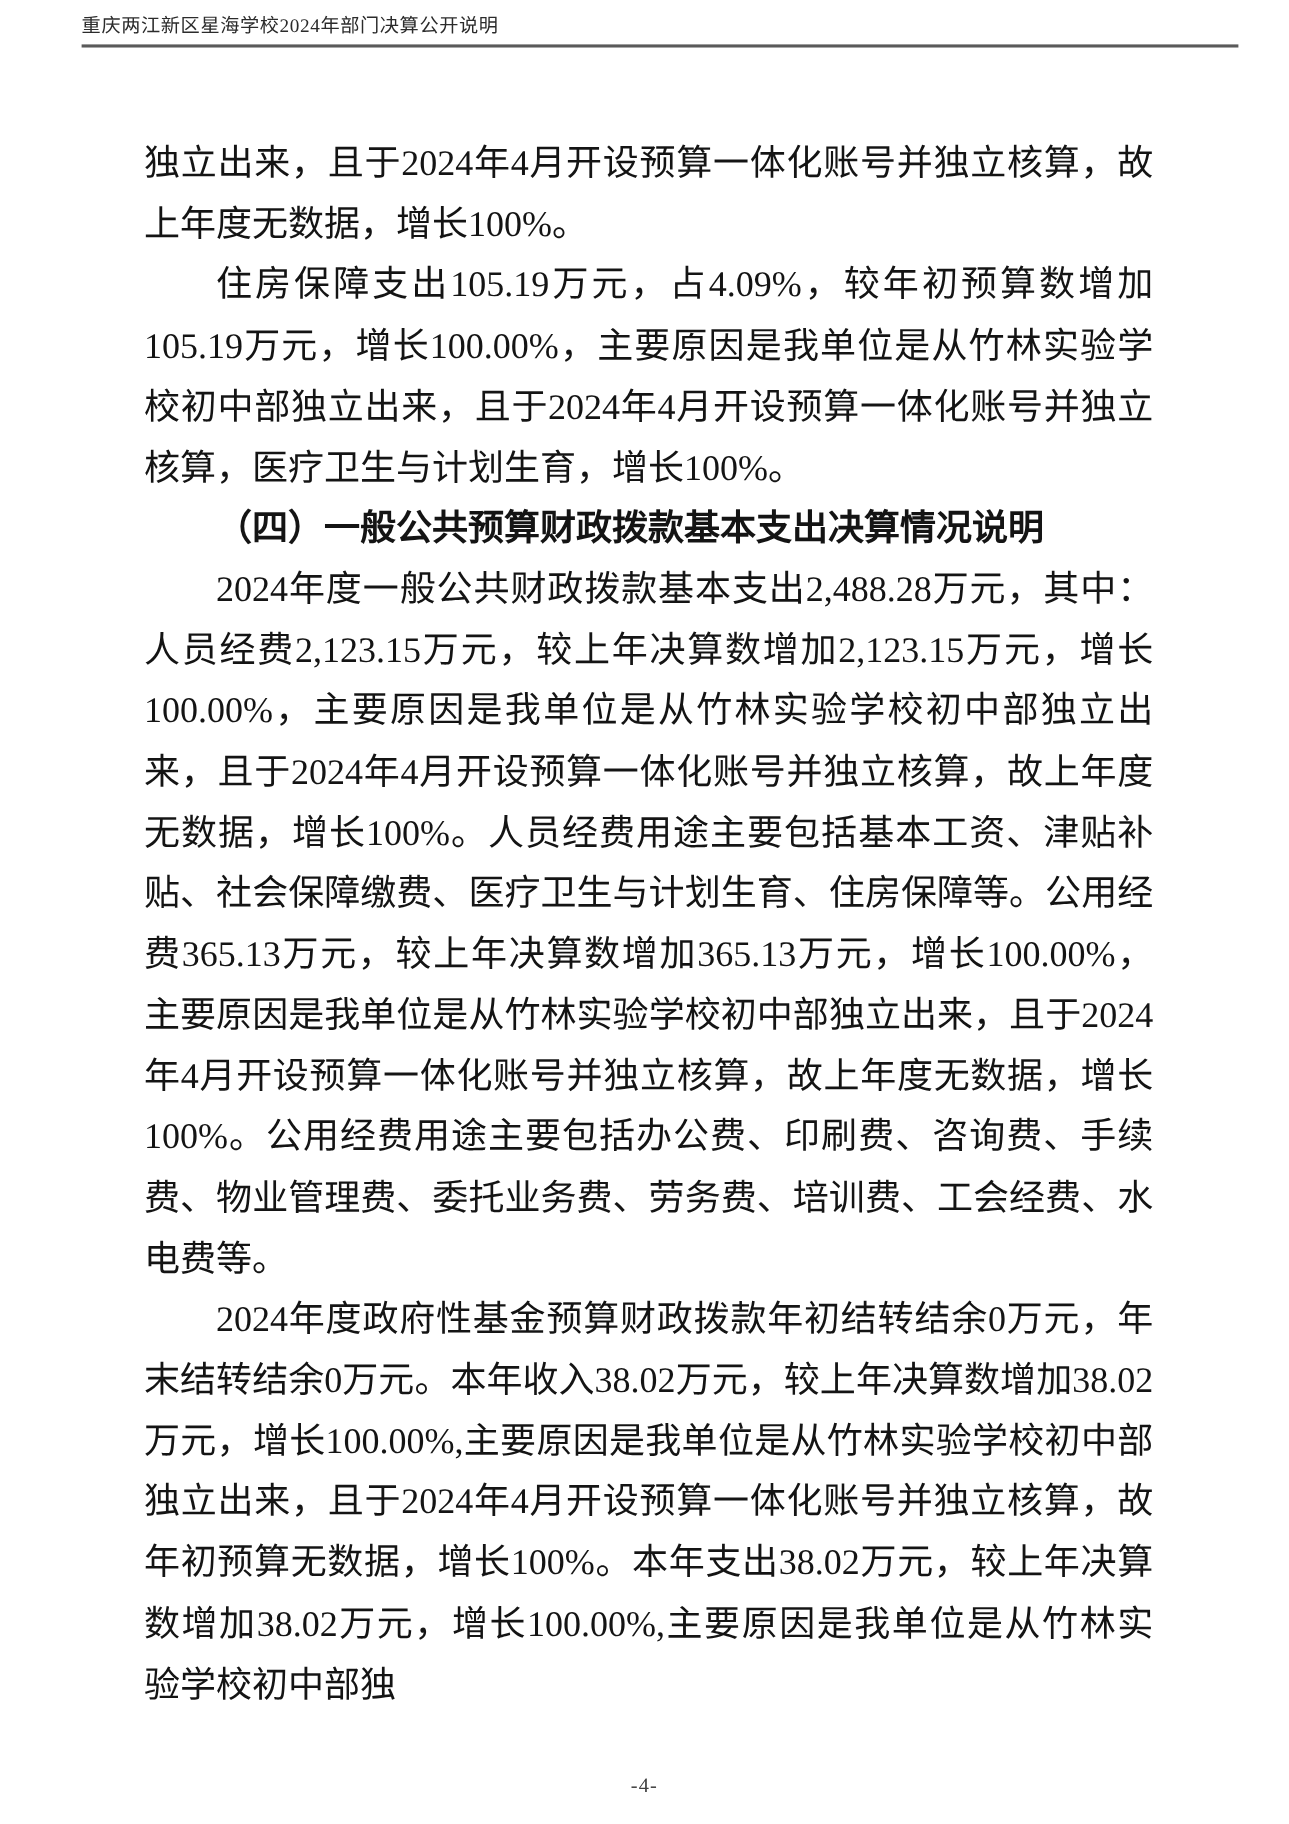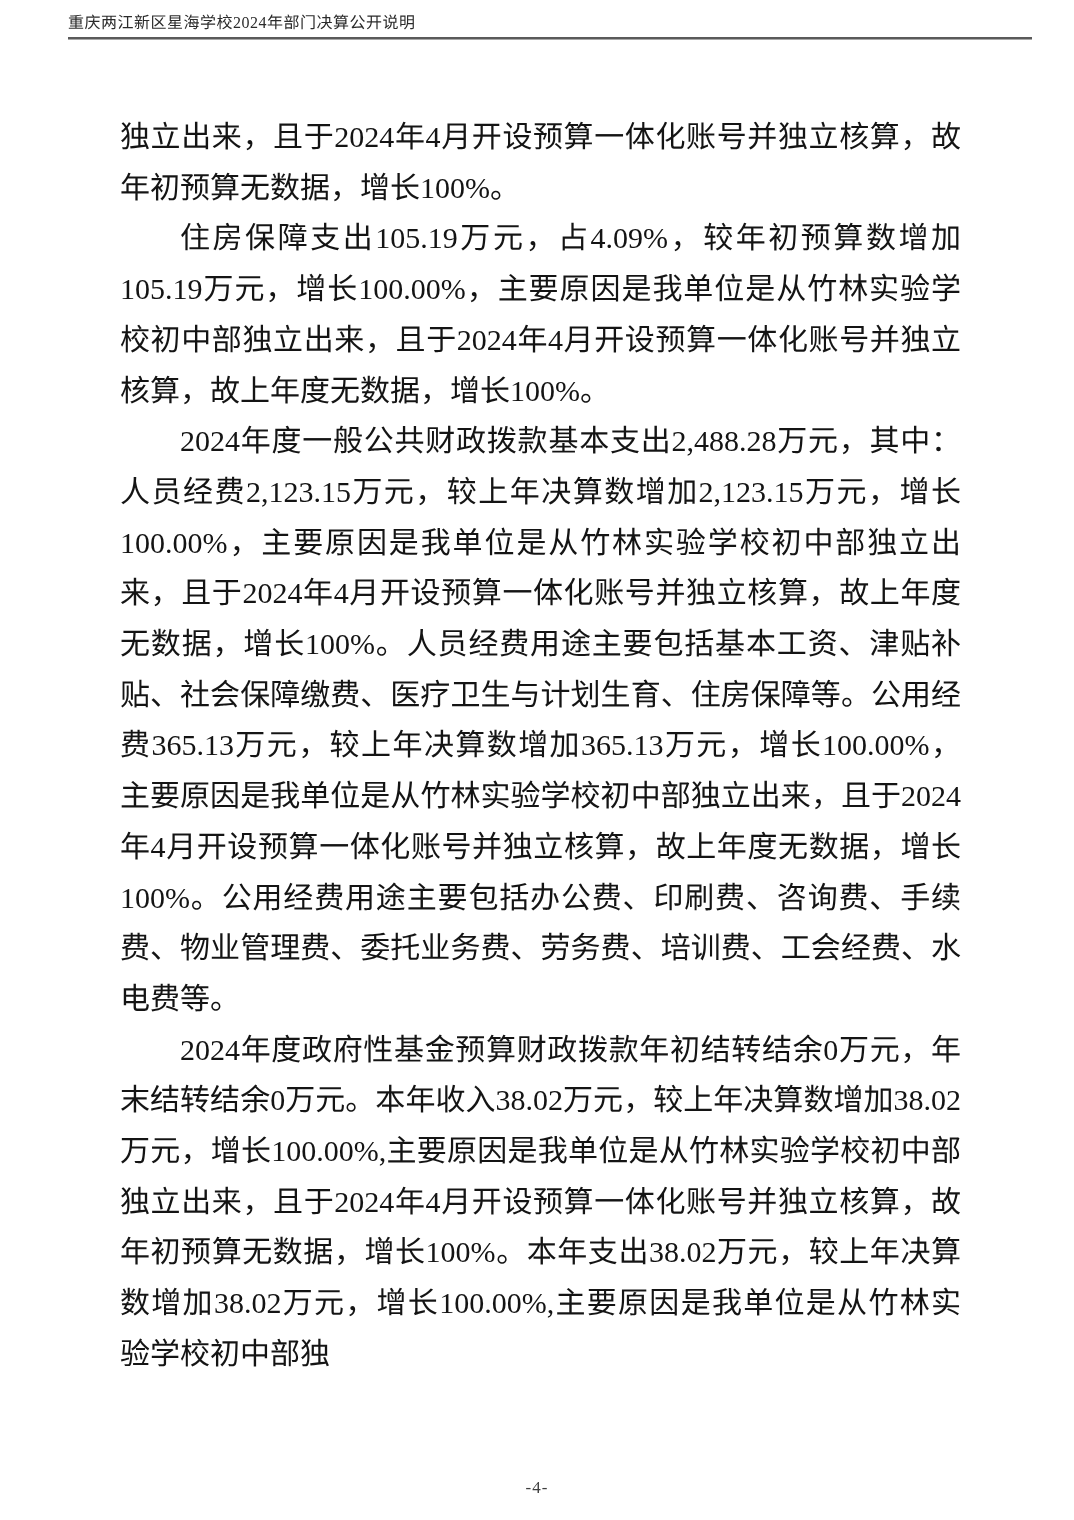--- a/index.html
+++ b/index.html
@@ -72,22 +72,23 @@
 <body>
 
 <div class="page">
 
   <div class="header">
     <div class="header-title">重庆两江新区星海学校2024年部门决算公开说明</div>
     <div class="header-rule"></div>
   </div>
 
   <div class="content" id="content">
-      <div class="para continuation">独立出来，且于2024年4月开设预算一体化账号并独立核算，故年初预算无数据，增长100%。</div>
-      <div class="para body">住房保障支出105.19万元，占4.09%，较年初预算数增加105.19万元，增长100.00%，主要原因是我单位是从竹林实验学校初中部独立出来，且于2024年4月开设预算一体化账号并独立核算，故上年度无数据，增长100%。</div>
+      <div class="para continuation">独立出来，且于2024年4月开设预算一体化账号并独立核算，故上年度无数据，增长100%。</div>
+      <div class="para body">住房保障支出105.19万元，占4.09%，较年初预算数增加105.19万元，增长100.00%，主要原因是我单位是从竹林实验学校初中部独立出来，且于2024年4月开设预算一体化账号并独立核算，医疗卫生与计划生育，增长100%。</div>
+      <div class="para heading">（四）一般公共预算财政拨款基本支出决算情况说明</div>
       <div class="para body">2024年度一般公共财政拨款基本支出2,488.28万元，其中：人员经费2,123.15万元，较上年决算数增加2,123.15万元，增长100.00%，主要原因是我单位是从竹林实验学校初中部独立出来，且于2024年4月开设预算一体化账号并独立核算，故上年度无数据，增长100%。人员经费用途主要包括基本工资、津贴补贴、社会保障缴费、医疗卫生与计划生育、住房保障等。公用经费365.13万元，较上年决算数增加365.13万元，增长100.00%，主要原因是我单位是从竹林实验学校初中部独立出来，且于2024年4月开设预算一体化账号并独立核算，故上年度无数据，增长100%。公用经费用途主要包括办公费、印刷费、咨询费、手续费、物业管理费、委托业务费、劳务费、培训费、工会经费、水电费等。</div>
       <div class="para body">2024年度政府性基金预算财政拨款年初结转结余0万元，年末结转结余0万元。本年收入38.02万元，较上年决算数增加38.02万元，增长100.00%,主要原因是我单位是从竹林实验学校初中部独立出来，且于2024年4月开设预算一体化账号并独立核算，故年初预算无数据，增长100%。本年支出38.02万元，较上年决算数增加38.02万元，增长100.00%,主要原因是我单位是从竹林实验学校初中部独</div>
     </div>
 
   <div class="footer">
     <span class="page-number">-4-</span>
   </div>
 
 </div>
 

